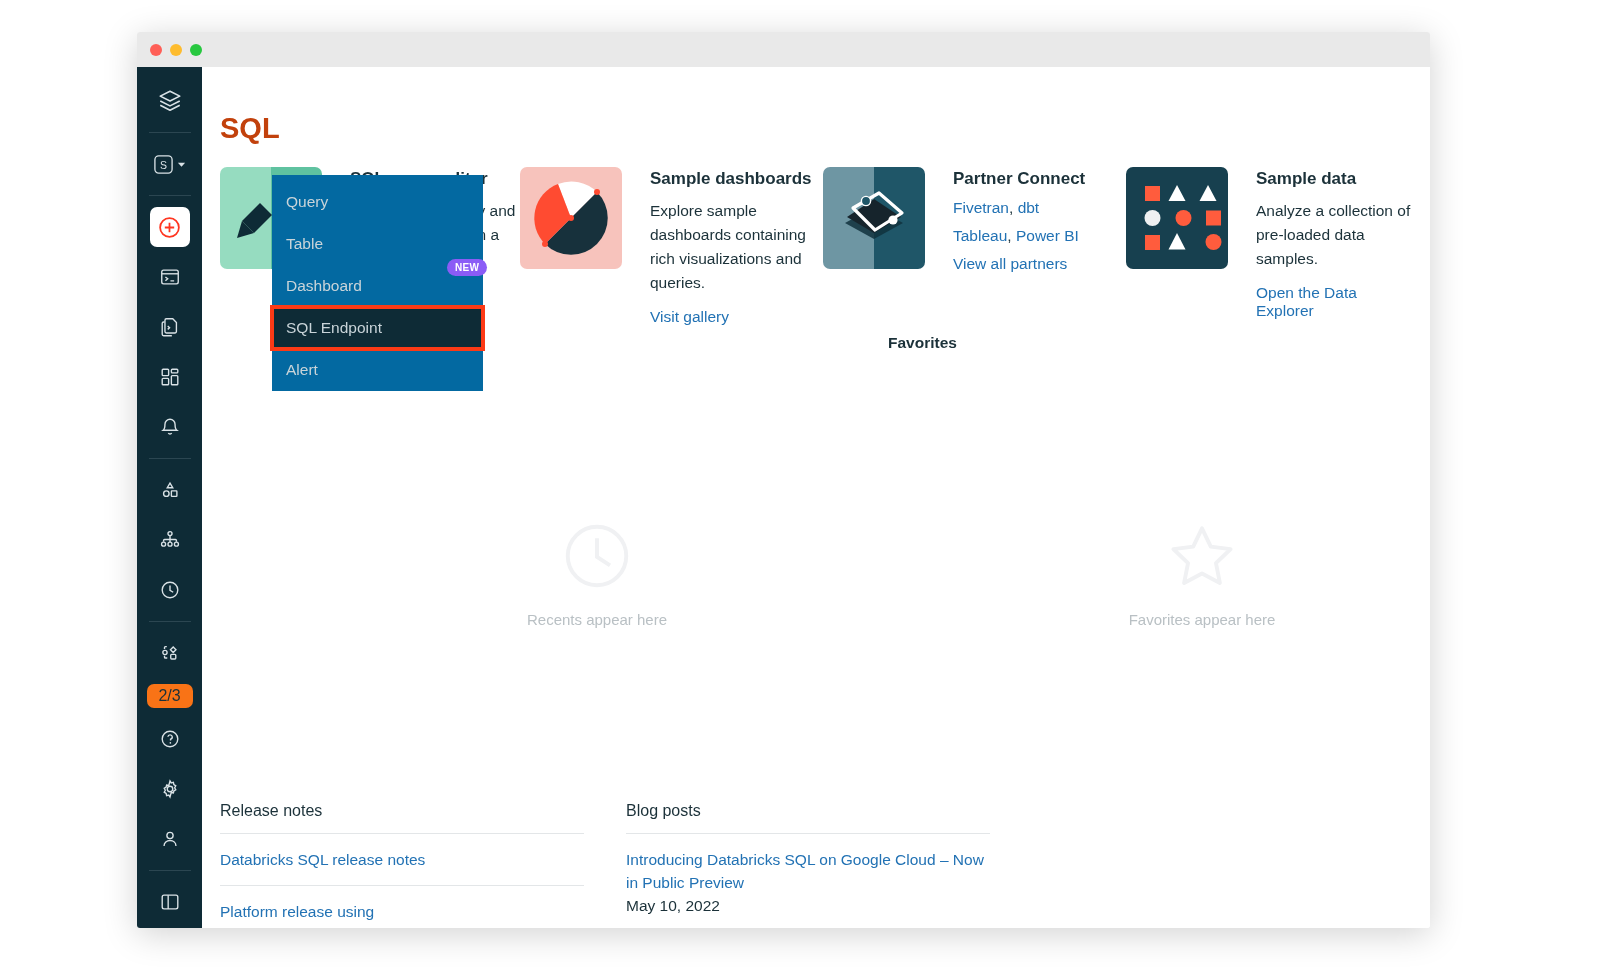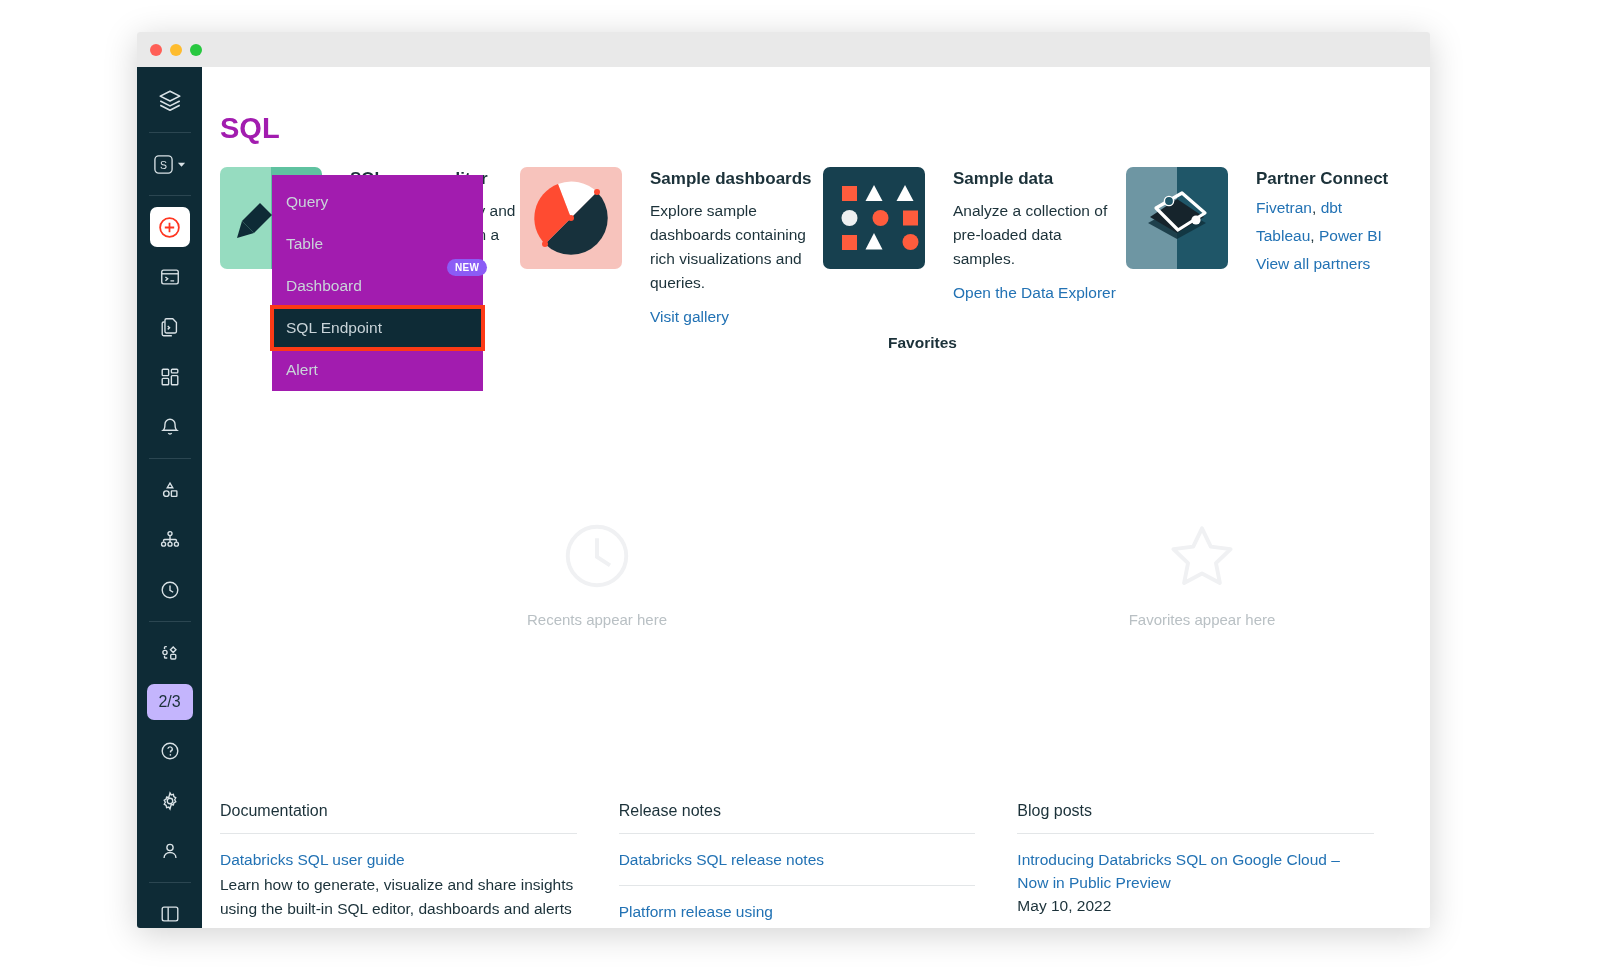--- a/index.html
+++ b/index.html
@@ -41,34 +41,34 @@
     color: #d9e2e6; flex-shrink: 0;
   }
   .rail-icon svg { display: block; }
   .rail-div {
     width: 42px; height: 1px; background: #2b4651; margin: 6px 0; flex-shrink: 0;
   }
   .rail-icon.active-white {
     background: #ffffff; border-radius: 7px; color: #ff3621;
   }
   #badge-23 {
-    background: #c4b5fd; color: #1b3139; border-radius: 7px;
-    width: 46px; height: 36px; display: flex; align-items: center;
+    background: #f97316; color: #1b3139; border-radius: 7px;
+    width: 46px; height: 24px; display: flex; align-items: center;
     justify-content: center; font-size: 16px; margin: 6px 0; flex-shrink: 0;
   }
   .rail-spacer { flex: 1 1 auto; }
 
   
   #content {
     position: absolute; left: 65px; top: 35px;
     width: 1228px; height: 861px; background: #ffffff;
   }
   #page-title {
     position: absolute; left: 18px; top: 45px;
-    font-size: 29px; font-weight: bold; color: #a21caf;
+    font-size: 29px; font-weight: bold; color: #c2410c;
   }
 
   
   #cards {
     position: absolute; left: 18px; top: 100px; width: 1196px;
     display: flex; gap: 0;
   }
   .card { display: flex; gap: 28px; }
   .card:nth-child(1) { width: 300px; }
   .card:nth-child(2) { width: 303px; }
@@ -89,21 +89,21 @@
     font-size: 15.5px; color: #2272b4; text-decoration: none;
     display: block; margin-top: 13px;
   }
   .plinks { margin-top: 0; }
   .plinks a { font-size: 15.5px; color: #2272b4; text-decoration: none; }
   .plink-row { margin-bottom: 10px; }
 
   
   #new-menu {
     position: absolute; left: 135px; top: 143px;
-    width: 211px; background: #a21caf; z-index: 40;
+    width: 211px; background: #0369a1; z-index: 40;
     padding: 6px 0 0 0;
   }
   .menu-item {
     height: 42px; display: flex; align-items: center; padding-left: 14px;
     color: #c9d4d9; font-size: 15.5px;
   }
   .menu-item.highlighted {
     outline: 4px solid #fc3a16; outline-offset: -2px;
     background: #0e2b36; position: relative; z-index: 41;
   }
@@ -328,20 +328,46 @@
               <circle cx="26" cy="-26" r="3" fill="#ff4b31"></circle>
               <circle cx="-26" cy="26" r="3" fill="#ff4b31"></circle>
               <circle cx="0" cy="0" r="3" fill="#ff4b31"></circle>
             </g>
           </svg>
         </div>
         <div class="card-body">
           <div class="card-title">Sample dashboards</div>
           <div class="card-desc">Explore sample dashboards containing rich visualizations and queries.</div>
           <a class="card-link" href="#">Visit gallery</a>
+        </div>
+      </div>
+
+      <div class="card">
+        <div class="card-thumb" style="background:linear-gradient(90deg,#6e96a3 0 50%,#1f5668 50% 100%)">
+          <svg width="102" height="102" viewBox="0 0 102 102">
+            <path d="M51 40 L80 56 L51 72 L22 56 Z" fill="#10313d" opacity=".85"></path>
+            <path d="M51 32 L78 50 L51 66 L24 50 Z" fill="#16242c"></path>
+            <path d="M30 41 L56 26 L79 46 L52 63 Z" fill="none" stroke="#ffffff" stroke-width="3.2" stroke-linejoin="round"></path>
+            <circle cx="43" cy="34" r="4.6" fill="#1f5668" stroke="#ffffff" stroke-width="1.4"></circle>
+            <circle cx="70" cy="53" r="4.6" fill="#ffffff"></circle>
+          </svg>
+        </div>
+        <div class="card-body">
+          <div class="card-title">Partner Connect</div>
+          <div class="plinks">
+            <div class="plink-row">
+              <a href="#">Fivetran</a><span style="color:#1b3139;font-size:15.5px">, </span><a href="#">dbt</a>
+            </div>
+            <div class="plink-row">
+              <a href="#">Tableau</a><span style="color:#1b3139;font-size:15.5px">, </span><a href="#">Power BI</a>
+            </div>
+            <div class="plink-row">
+              <a href="#">View all partners</a>
+            </div>
+          </div>
         </div>
       </div>
 
       <div class="card">
         <div class="card-thumb" style="background:#17404f">
           <svg width="102" height="102" viewBox="0 0 102 102">
             <rect x="19" y="19" width="15" height="15" fill="#ff5c3d"></rect>
             <path d="M51 18 L59.5 34 H42.5 Z" fill="#ffffff"></path>
             <path d="M82 18 L90.5 34 H73.5 Z" fill="#ffffff"></path>
             <circle cx="26.5" cy="51" r="8" fill="#eef0f1"></circle>
@@ -351,46 +377,20 @@
             <path d="M51 66 L59.5 82.5 H42.5 Z" fill="#ffffff"></path>
             <circle cx="87.5" cy="75" r="8" fill="#ff5c3d"></circle>
           </svg>
         </div>
         <div class="card-body">
           <div class="card-title">Sample data</div>
           <div class="card-desc">Analyze a collection of pre-loaded data samples.</div>
           <a class="card-link" href="#">Open the Data Explorer</a>
         </div>
       </div>
-
-      <div class="card">
-        <div class="card-thumb" style="background:linear-gradient(90deg,#6e96a3 0 50%,#1f5668 50% 100%)">
-          <svg width="102" height="102" viewBox="0 0 102 102">
-            <path d="M51 40 L80 56 L51 72 L22 56 Z" fill="#10313d" opacity=".85"></path>
-            <path d="M51 32 L78 50 L51 66 L24 50 Z" fill="#16242c"></path>
-            <path d="M30 41 L56 26 L79 46 L52 63 Z" fill="none" stroke="#ffffff" stroke-width="3.2" stroke-linejoin="round"></path>
-            <circle cx="43" cy="34" r="4.6" fill="#1f5668" stroke="#ffffff" stroke-width="1.4"></circle>
-            <circle cx="70" cy="53" r="4.6" fill="#ffffff"></circle>
-          </svg>
-        </div>
-        <div class="card-body">
-          <div class="card-title">Partner Connect</div>
-          <div class="plinks">
-            <div class="plink-row">
-              <a href="#">Fivetran</a><span style="color:#1b3139;font-size:15.5px">, </span><a href="#">dbt</a>
-            </div>
-            <div class="plink-row">
-              <a href="#">Tableau</a><span style="color:#1b3139;font-size:15.5px">, </span><a href="#">Power BI</a>
-            </div>
-            <div class="plink-row">
-              <a href="#">View all partners</a>
-            </div>
-          </div>
-        </div>
-      </div>
     </section>
 
     <div id="fav-heading">Favorites</div>
 
     <div class="empty" id="empty-recents">
       <svg width="78" height="78" viewBox="0 0 24 24" fill="none" stroke="#f0f1f3" stroke-width="1.2">
         <circle cx="12" cy="12" r="9"></circle>
           <path d="M12 6.5v5.8l4 2.6"></path>
       </svg>
       <div class="empty-label">Recents appear here</div>
@@ -398,28 +398,20 @@
 
     <div class="empty" id="empty-favs">
       <svg width="78" height="78" viewBox="0 0 24 24" fill="none" stroke="#f0f1f3" stroke-width="1.2" stroke-linejoin="round">
         <path d="M12 3.5l2.7 5.6 6.1.8-4.5 4.3 1.2 6.1L12 17.4 6.5 20.3l1.2-6.1L3.2 9.9l6.1-.8z"></path>
       </svg>
       <div class="empty-label">Favorites appear here</div>
     </div>
 
     <section id="footer">
 
-      <div class="fcol">
-        <div class="fcol-title">Documentation</div>
-        <div class="fsep"></div>
-        <div class="fitem">
-          <a class="flink" href="#">Databricks SQL user guide</a>
-          <div class="fdesc">Learn how to generate, visualize and share insights using the built-in SQL editor, dashboards and alerts</div>
-        </div>
-      </div>
 
       <div class="fcol">
         <div class="fcol-title">Release notes</div>
         <div class="fsep"></div>
         <div class="fitem">
           <a class="flink" href="#">Databricks SQL release notes</a>
         </div>
         <div class="fsep"></div>
         <div class="fitem">
           <a class="flink" href="#">Platform release using</a>

